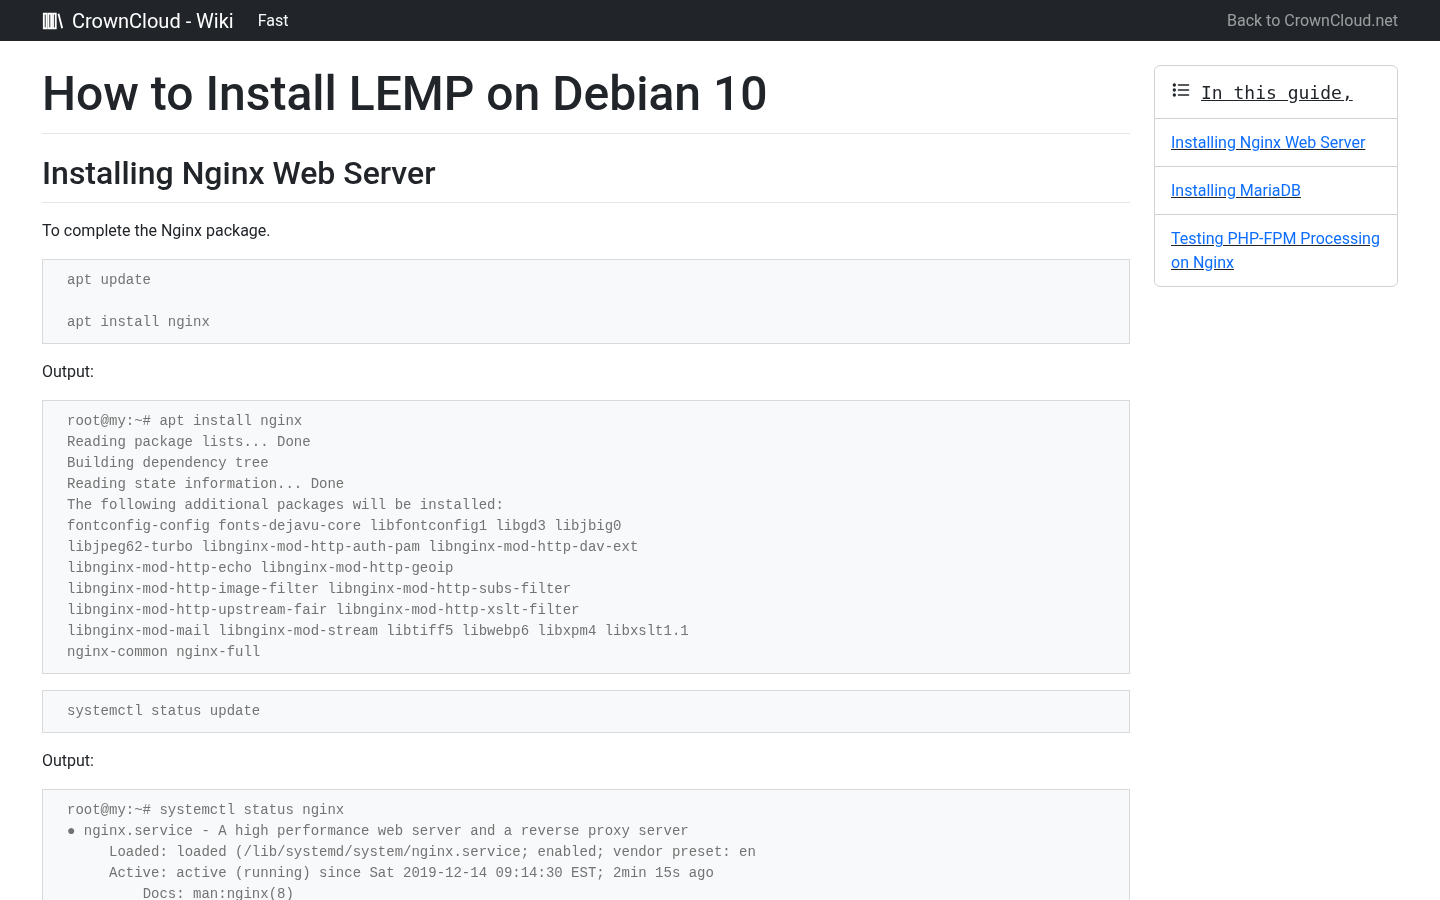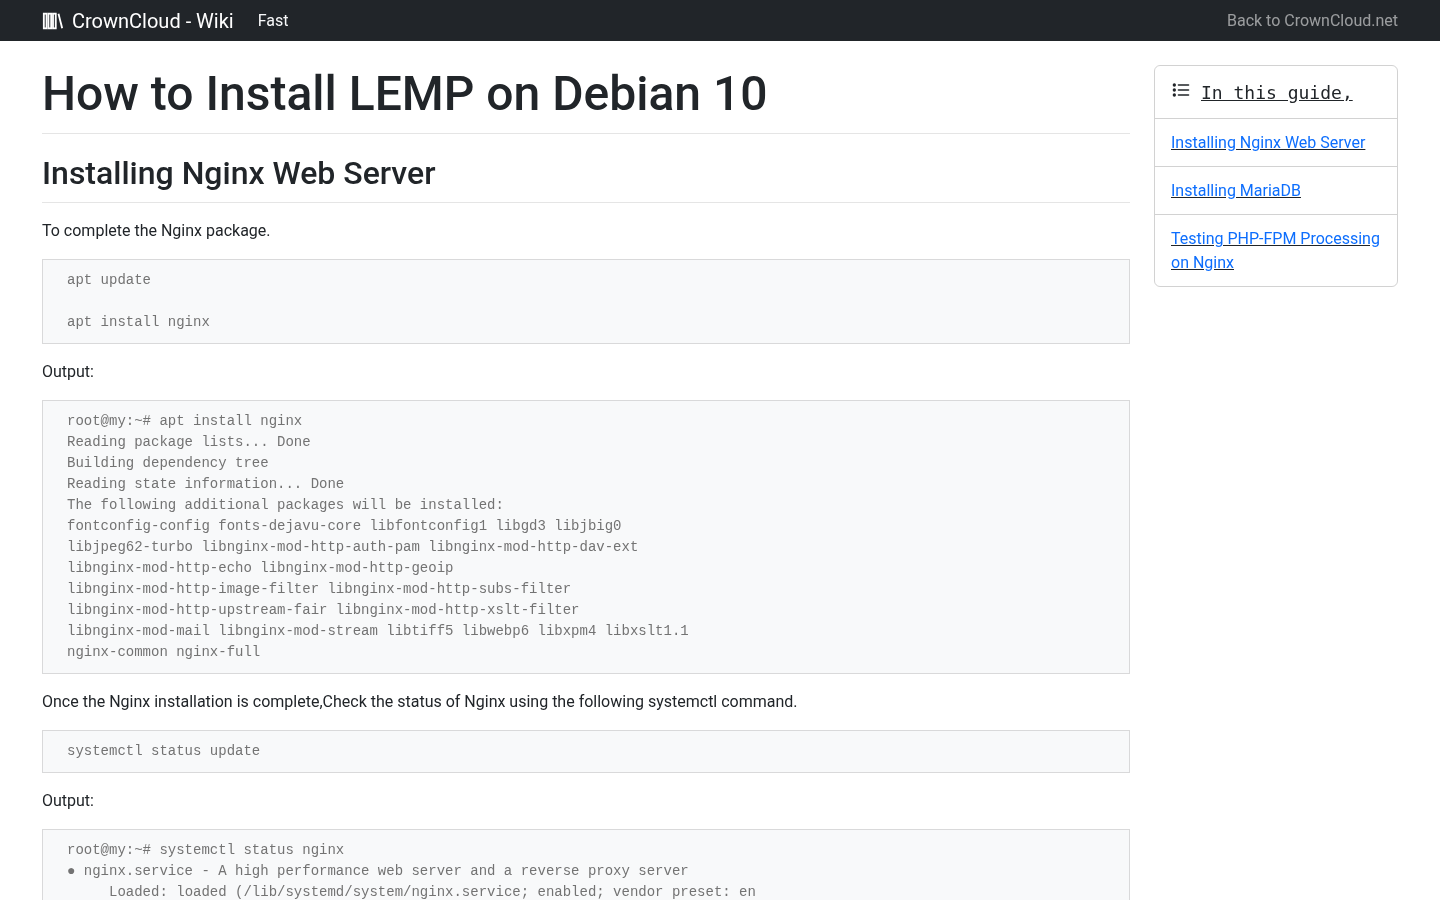--- a/index.html
+++ b/index.html
@@ -161,21 +161,20 @@
 Building dependency tree
 Reading state information... Done
 The following additional packages will be installed:
 fontconfig-config fonts-dejavu-core libfontconfig1 libgd3 libjbig0
 libjpeg62-turbo libnginx-mod-http-auth-pam libnginx-mod-http-dav-ext
 libnginx-mod-http-echo libnginx-mod-http-geoip
 libnginx-mod-http-image-filter libnginx-mod-http-subs-filter
 libnginx-mod-http-upstream-fair libnginx-mod-http-xslt-filter
 libnginx-mod-mail libnginx-mod-stream libtiff5 libwebp6 libxpm4 libxslt1.1
 nginx-common nginx-full</pre>
-    <p>Once the Nginx installation is complete,Check the status of Nginx using the following systemctl command.</p>
     <pre>systemctl status update</pre>
     <p>Output:</p>
     <pre>root@my:~# systemctl status nginx
 ● nginx.service - A high performance web server and a reverse proxy server
      Loaded: loaded (/lib/systemd/system/nginx.service; enabled; vendor preset: en
      Active: active (running) since Sat 2019-12-14 09:14:30 EST; 2min 15s ago
          Docs: man:nginx(8)
   Main PID: 10148 (nginx)</pre>
   </main>
 

